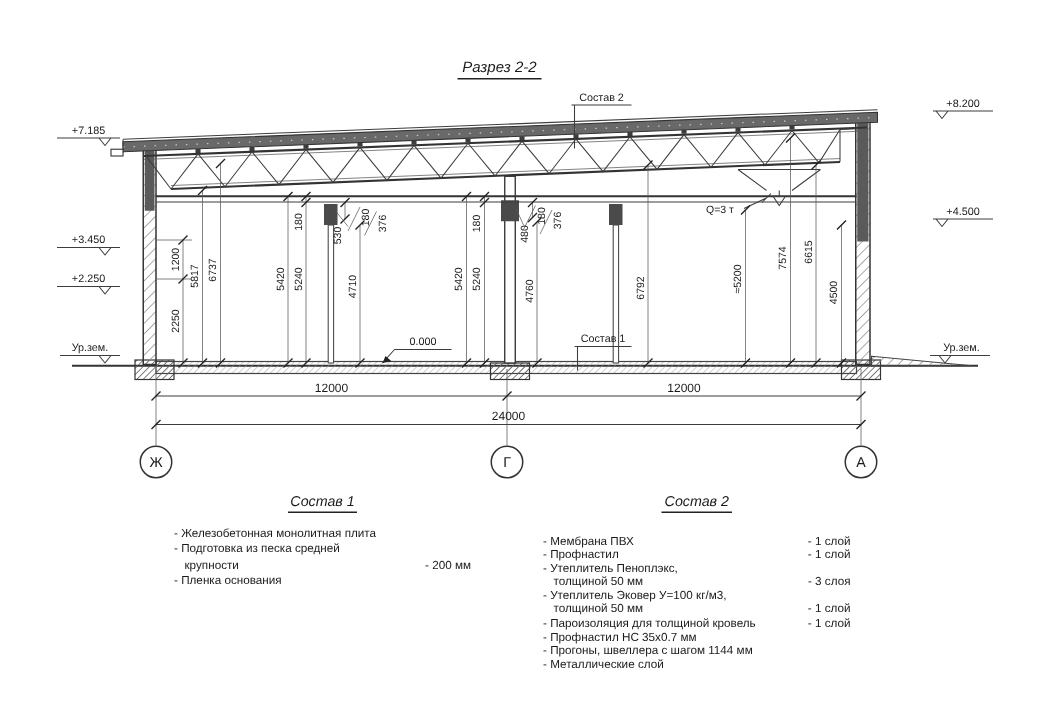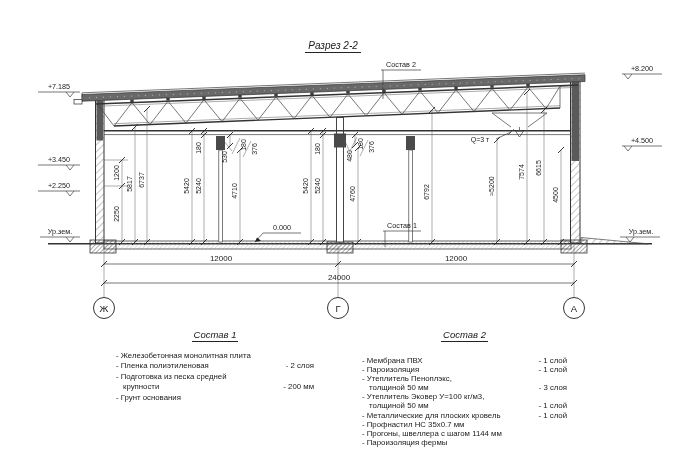--- a/index.html
+++ b/index.html
@@ -196,77 +196,73 @@
 
   <div class="abs legend l1" style="top:329px;left:116px;width:198px">
     <div class="head">
       <span>Состав 1</span>
     </div>
     <div class="row">
         <span>- Железобетонная  монолитная плита</span>
         <span></span>
       </div>
     <div class="row">
-        <span>- Пленка полиэтиленовая</span>
-        <span>-  2 слоя</span>
-      </div>
-    <div class="row">
         <span>- Подготовка из песка средней</span>
         <span></span>
       </div>
     <div class="row">
         <span class="ind">крупности</span>
         <span>- 200 мм</span>
       </div>
     <div class="row">
-        <span>- Грунт основания</span>
+        <span>- Пленка основания</span>
         <span></span>
       </div>
   </div>
 
   <div class="abs legend l2" style="top:329px;left:362px;width:205px">
     <div class="head">
       <span>Состав 2</span>
     </div>
     <div style="height:5px"></div>
     <div class="row">
         <span>- Мембрана ПВХ</span>
         <span>- 1 слой</span>
       </div>
     <div class="row">
-        <span>- Пароизоляция</span>
+        <span>- Профнастил</span>
         <span>- 1 слой</span>
       </div>
     <div class="row">
         <span>- Утеплитель Пеноплэкс,</span>
         <span></span>
       </div>
     <div class="row">
         <span class="ind">толщиной 50 мм</span>
         <span>- 3 слоя</span>
       </div>
     <div class="row">
         <span>- Утеплитель Эковер У=100 кг/м3,</span>
         <span></span>
       </div>
     <div class="row">
         <span class="ind">толщиной 50 мм</span>
         <span>- 1 слой</span>
       </div>
     <div class="row">
-        <span>- Металлические для плоских кровель</span>
+        <span>- Пароизоляция для толщиной кровель</span>
         <span>- 1 слой</span>
       </div>
     <div class="row">
         <span>- Профнастил НС 35х0.7 мм</span>
         <span></span>
       </div>
     <div class="row">
         <span>- Прогоны, швеллера с шагом 1144 мм</span>
         <span></span>
       </div>
     <div class="row">
-        <span>- Пароизоляция фермы</span>
+        <span>- Металлические слой</span>
         <span></span>
       </div>
   </div>
 
 </div>
 
 </body></html>

